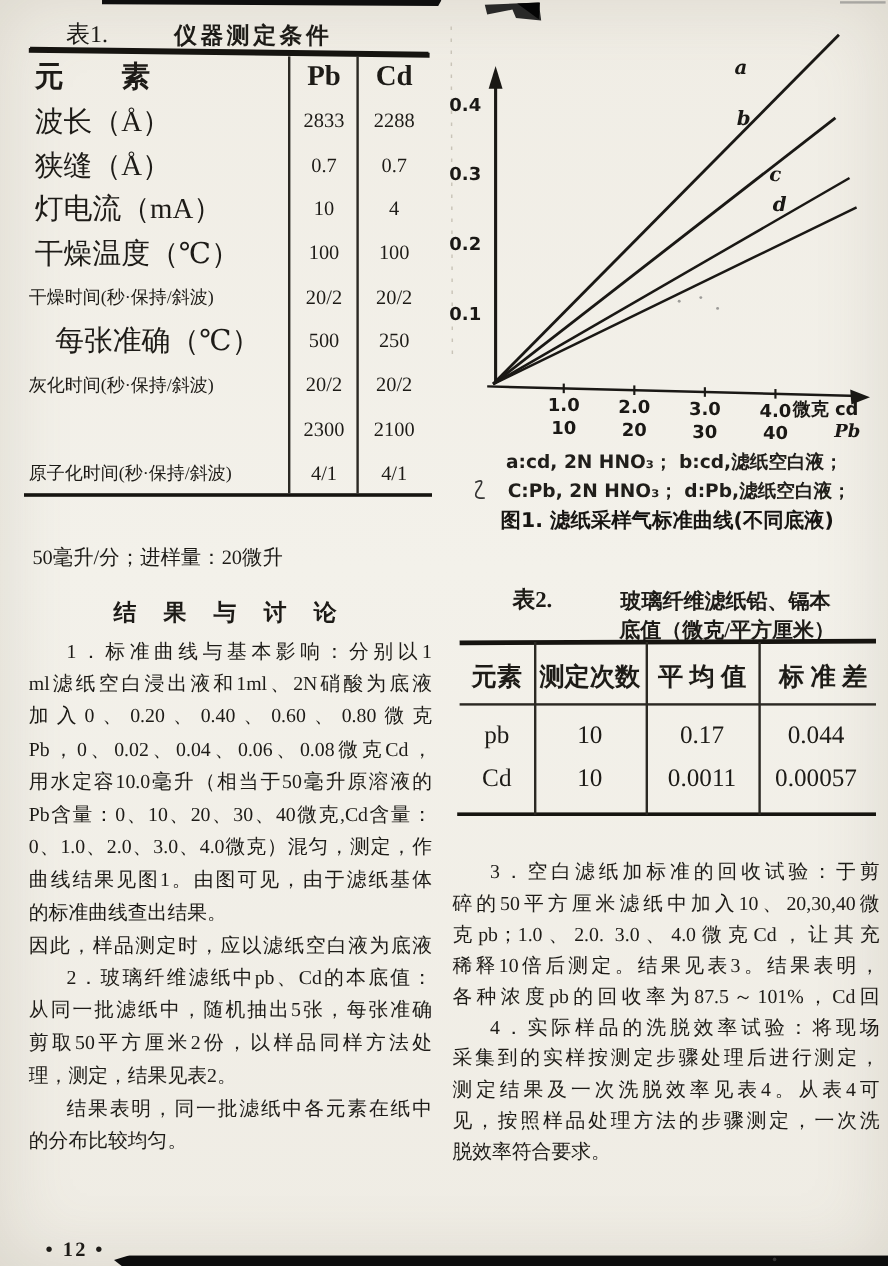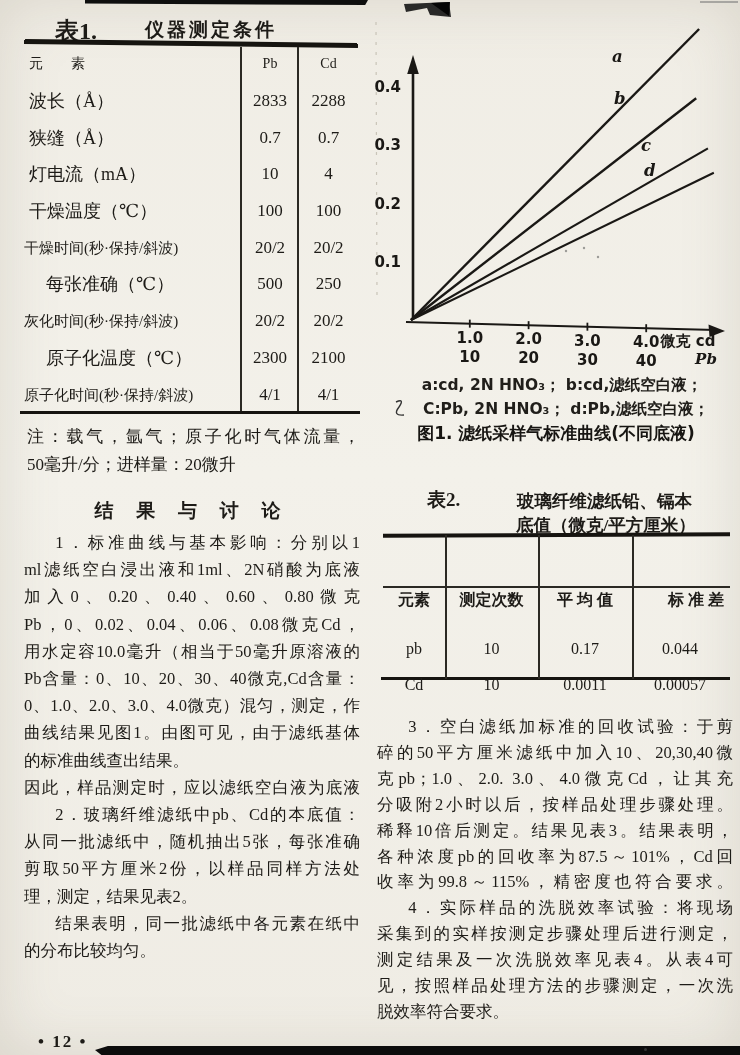--- a/index.html
+++ b/index.html
@@ -12,37 +12,37 @@
   }
   .abs{position:absolute;}
   
   .top-bar{left:85px;top:0;width:283px;height:5px;background:#0e0e0e;
     clip-path:polygon(0 0,100% 0,99% 100%,0 70%);}
   .top-right-mark{left:700px;top:1px;width:38px;height:2px;background:#777;opacity:.55;}
   .bottom-bar{left:95px;top:1046px;width:645px;height:9px;background:#0c0c0c;
     clip-path:polygon(0 45%,2% 0,100% 0,100% 100%,1% 100%);}
   .bottom-dot{left:644px;top:1048px;width:3px;height:3px;background:#333;border-radius:50%;}
   
-  .t1-label{left:55px;top:15px;font-size:24px;font-weight:700;}
+  .t1-label{left:55px;top:15px;font-size:20px;font-weight:400;}
   .t1-title{left:145px;top:17px;font-size:19px;font-weight:700;letter-spacing:3px;}
   .t1-toprule{left:24px;top:42px;width:334px;height:4px;background:#161410;transform:rotate(.7deg);box-shadow:0 -2px 0 -1px #161410;}
   .t1-bottomrule{left:20px;top:411px;width:340px;height:3px;background:#161410;}
   .t1-vline{top:47px;width:2px;height:364px;background:#2b2923;}
   .t1-v1{left:240px;} .t1-v2{left:297px;}
   #t1-body{left:24px;top:46px;width:334px;}
   .t1-row{position:relative;height:36.7px;}
   .t1-row .lab{position:absolute;left:5px;top:50%;transform:translateY(-50%);
-    font-size:18px;white-space:nowrap;}
+    font-size:24px;white-space:nowrap;}
   .t1-row .lab.small{font-size:15px;left:0;}
   .t1-row .lab.ind{left:22px;}
   .t1-row .val{position:absolute;top:50%;transform:translateY(-50%);
     text-align:center;font-size:17px;}
   .t1-row .v-pb{left:218px;width:56px;}
   .t1-row .v-cd{left:275px;width:59px;}
-  .t1-row.hdr .lab,.t1-row.hdr .val{font-weight:400;font-size:14px;}
+  .t1-row.hdr .lab,.t1-row.hdr .val{font-weight:700;font-size:24px;}
   .t1-note{left:27px;width:333px;font-size:17px;line-height:28.5px;}
   .t1-note.l1{top:423px;text-align:justify;text-align-last:justify;}
   .t1-note.l2{top:451px;}
   
   .results-heading{left:24px;top:498px;width:336px;margin:0;text-align:center;
     font-size:19px;font-weight:700;letter-spacing:9px;}
   .col{font-size:16.5px;}
   .col .cn-line{width:100%;text-align:justify;text-align-last:justify;white-space:normal;}
   .col .cn-line.end{text-align-last:left;}
   .col .cn-line.indent{text-indent:1.9em;}
@@ -51,21 +51,21 @@
   
   .t2-label{left:427px;top:487px;font-size:19px;font-weight:700;}
   .t2-t1{left:517px;top:489px;font-size:17.5px;font-weight:700;}
   .t2-t2{left:516px;top:513px;font-size:17.5px;font-weight:700;text-align:right;}
   .t2-toprule{left:383px;top:533px;width:347px;height:3.5px;background:#161410;transform:rotate(-.25deg);}
   .t2-midrule{left:383px;top:586px;width:347px;height:1.6px;background:#2b2923;}
   .t2-bottomrule{left:381px;top:677px;width:349px;height:3px;background:#161410;}
   .t2-vline{top:535px;width:1.8px;height:144px;background:#2b2923;}
   .t2-va{left:445px;} .t2-vb{left:538px;} .t2-vc{left:632px;}
   .t2-row{position:absolute;left:383px;width:346px;height:24px;}
-  .t2-row span{position:absolute;top:0;transform:translateX(-50%);font-size:16px;white-space:nowrap;margin-top:40px;}
+  .t2-row span{position:absolute;top:0;transform:translateX(-50%);font-size:21px;white-space:nowrap;}
   .t2-row.hdr span{font-weight:700;}
   
   #fig{left:370px;top:0;width:370px;height:460px;}
   .pageno{left:38px;top:1032px;font-size:17px;font-weight:700;letter-spacing:2px;}
 </style>
 </head>
 <body>
 
 <div class="page">
 
@@ -112,34 +112,32 @@
         <span class="lab ind">每张准确（℃）</span>
         <span class="val v-pb">500</span>
         <span class="val v-cd">250</span>
       </div>
       <div class="t1-row">
         <span class="lab small">灰化时间(秒·保持/斜波)</span>
         <span class="val v-pb">20/2</span>
         <span class="val v-cd">20/2</span>
       </div>
       <div class="t1-row">
-        <span class="lab ind">原子化温度（℃）</span>
         <span class="val v-pb">2300</span>
         <span class="val v-cd">2100</span>
       </div>
       <div class="t1-row">
         <span class="lab small">原子化时间(秒·保持/斜波)</span>
         <span class="val v-pb">4/1</span>
         <span class="val v-cd">4/1</span>
       </div>
     </div>
   <div class="abs t1-vline t1-v1"></div>
   <div class="abs t1-vline t1-v2"></div>
   <div class="abs t1-bottomrule"></div>
-  <div class="abs t1-note l1">注：载气，氩气；原子化时气体流量，</div>
   <div class="abs t1-note l2">50毫升/分；进样量：20微升</div>
 
   <svg id="fig" class="abs" viewBox="0 0 370 460">
       <path d="M34,4 L79,2 L81,17 L60,15 L57,8 L36,12 Z" fill="#141414" opacity="0.9"></path>
       <path d="M61,3 L80,2 L79,16 Z" fill="#050505"></path>
       <line x1="6" y1="22" x2="7" y2="300" stroke="#c9c4b8" stroke-width="1.2" stroke-dasharray="3,7"></line>
       <circle cx="196" cy="251" r="1.2" fill="#555" opacity="0.55"></circle>
       <circle cx="214" cy="248" r="1.2" fill="#555" opacity="0.55"></circle>
       <circle cx="228" cy="257" r="1.2" fill="#555" opacity="0.55"></circle>
       <line x1="43" y1="318" x2="43" y2="70" stroke="#1a1815" stroke-width="2.6"></line>
@@ -185,21 +183,21 @@
   <div class="abs t2-midrule"></div>
   <div class="abs t2-bottomrule"></div>
   <div class="abs t2-vline t2-va"></div>
   <div class="abs t2-vline t2-vb"></div>
   <div class="abs t2-vline t2-vc"></div>
   <div id="t2-rows">
       <div class="t2-row hdr" style="top: 550px;">
         <span style="left: 31px;">元素</span>
         <span style="left: 108.5px;">测定次数</span>
         <span style="left: 202px;">平 均 值</span>
-        <span style="left: 313px;">标 准 差</span>
+        <span style="left: 303px;">标 准 差</span>
       </div>
       <div class="t2-row" style="top: 600px;">
         <span style="left: 31px;">pb</span>
         <span style="left: 108.5px;">10</span>
         <span style="left: 202px;">0.17</span>
         <span style="left: 297px;">0.044</span>
       </div>
       <div class="t2-row" style="top: 636px;">
         <span style="left: 31px;">Cd</span>
         <span style="left: 108.5px;">10</span>
@@ -224,24 +222,22 @@
       <div class="cn-line">从同一批滤纸中，随机抽出5张，每张准确</div>
       <div class="cn-line">剪取50平方厘米2份，以样品同样方法处</div>
       <div class="cn-line end">理，测定，结果见表2。</div>
       <div class="cn-line indent">结果表明，同一批滤纸中各元素在纸中</div>
       <div class="cn-line end">的分布比较均匀。</div>
     </div>
   <div id="right-lines" class="abs col">
       <div class="cn-line indent">3．空白滤纸加标准的回收试验：于剪</div>
       <div class="cn-line">碎的50平方厘米滤纸中加入10、20,30,40微</div>
       <div class="cn-line">克pb；1.0、2.0. 3.0、4.0微克Cd，让其充</div>
-      <div class="cn-line">分吸附2小时以后，按样品处理步骤处理。</div>
       <div class="cn-line">稀释10倍后测定。结果见表3。结果表明，</div>
       <div class="cn-line">各种浓度pb的回收率为87.5～101%，Cd回</div>
-      <div class="cn-line">收率为99.8～115%，精密度也符合要求。</div>
       <div class="cn-line indent">4．实际样品的洗脱效率试验：将现场</div>
       <div class="cn-line">采集到的实样按测定步骤处理后进行测定，</div>
       <div class="cn-line">测定结果及一次洗脱效率见表4。从表4可</div>
       <div class="cn-line">见，按照样品处理方法的步骤测定，一次洗</div>
       <div class="cn-line end">脱效率符合要求。</div>
     </div>
 
   <div class="abs pageno">• 12 •</div>
 </div>
 

